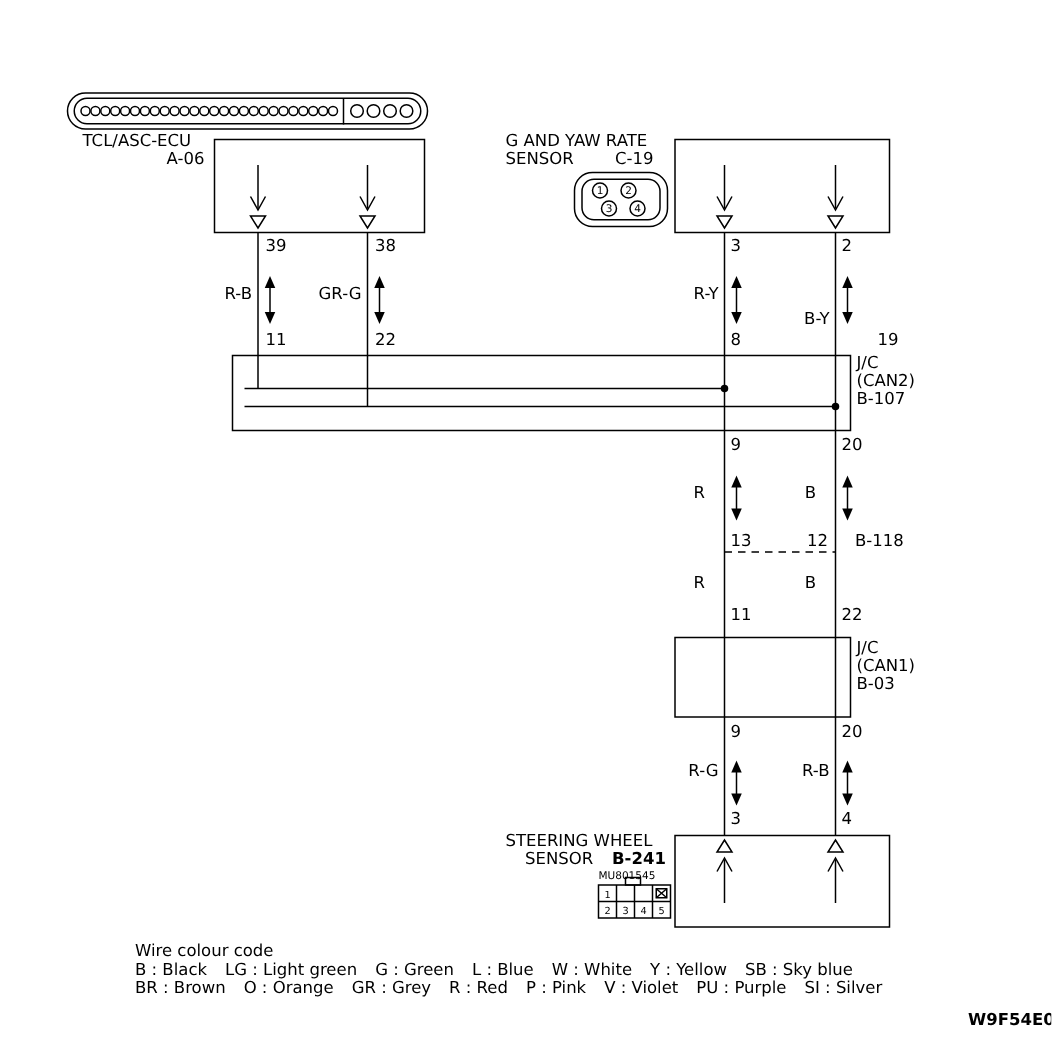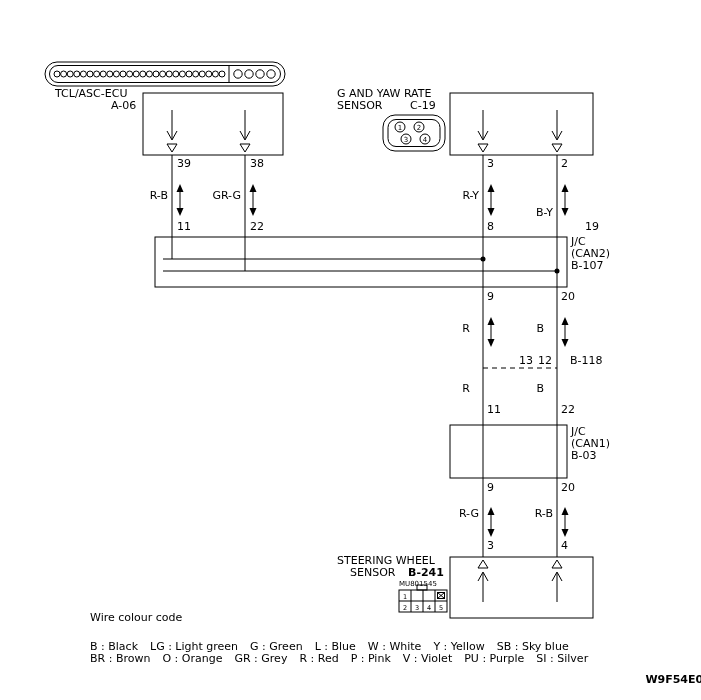--- a/index.html
+++ b/index.html
@@ -192,21 +192,21 @@
   <div class="t" style="left:561px; top:158px;">2</div>
 
   <div class="t" style="left:177px; top:221px;">11</div>
   <div class="t" style="left:250px; top:221px;">22</div>
   <div class="t" style="left:487px; top:221px;">8</div>
   <div class="t" style="left:561px; top:221px;margin-left:24px;">19</div>
 
   <div class="t" style="left:487px; top:291px;">9</div>
   <div class="t" style="left:561px; top:291px;">20</div>
 
-  <div class="t" style="left:487px; top:355px;margin-left:32px;">13</div>
+  <div class="t" style="left:487px; top:355px;">13</div>
   <div class="t tr" style="left:512px; top:355px; width:40px;">12</div>
 
   <div class="t" style="left:487px; top:404px;">11</div>
   <div class="t" style="left:561px; top:404px;">22</div>
 
   <div class="t" style="left:487px; top:482px;">9</div>
   <div class="t" style="left:561px; top:482px;">20</div>
 
   <div class="t" style="left:487px; top:540px;">3</div>
   <div class="t" style="left:561px; top:540px;">4</div>
@@ -218,21 +218,21 @@
 
   <div class="t tr" style="left:430px; top:323px; width:40px;">R</div>
   <div class="t tr" style="left:504px; top:323px; width:40px;">B</div>
 
   <div class="t tr" style="left:430px; top:383px; width:40px;">R</div>
   <div class="t tr" style="left:504px; top:383px; width:40px;">B</div>
 
   <div class="t tr" style="left:429px; top:508px; width:50px;">R-G</div>
   <div class="t tr" style="left:503px; top:508px; width:50px;">R-B</div>
 
-  <div class="t" style="left:90px; top:612px;">Wire colour code</div>
+  <div class="t" style="left:90px; top:628px;">Wire colour code</div>
   <div class="row" style="left:90px; top:653px;">
     <span>BR : Brown</span>
     <span>O : Orange</span>
     <span>GR : Grey</span>
     <span>R : Red</span>
     <span>P : Pink</span>
     <span>V : Violet</span>
     <span>PU : Purple</span>
     <span>SI : Silver</span>
   </div>

